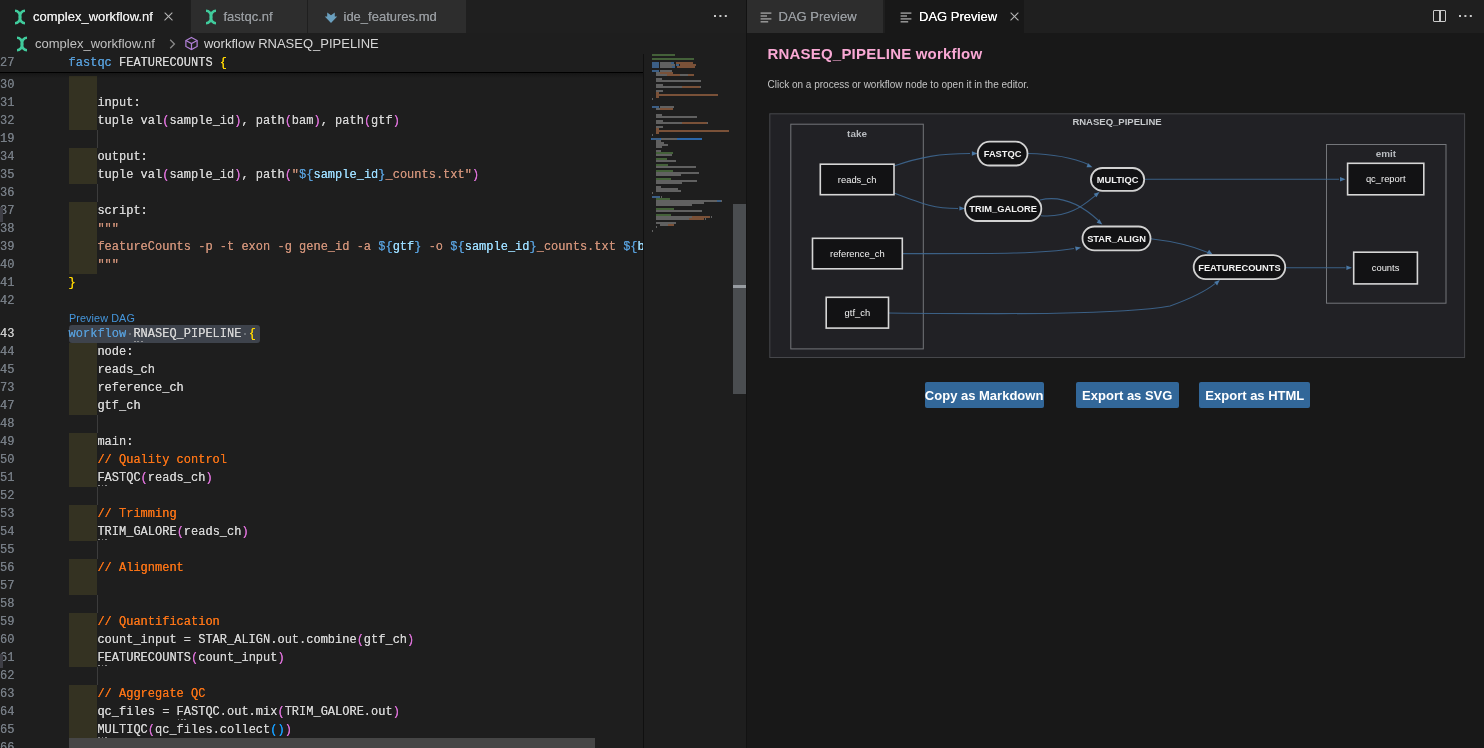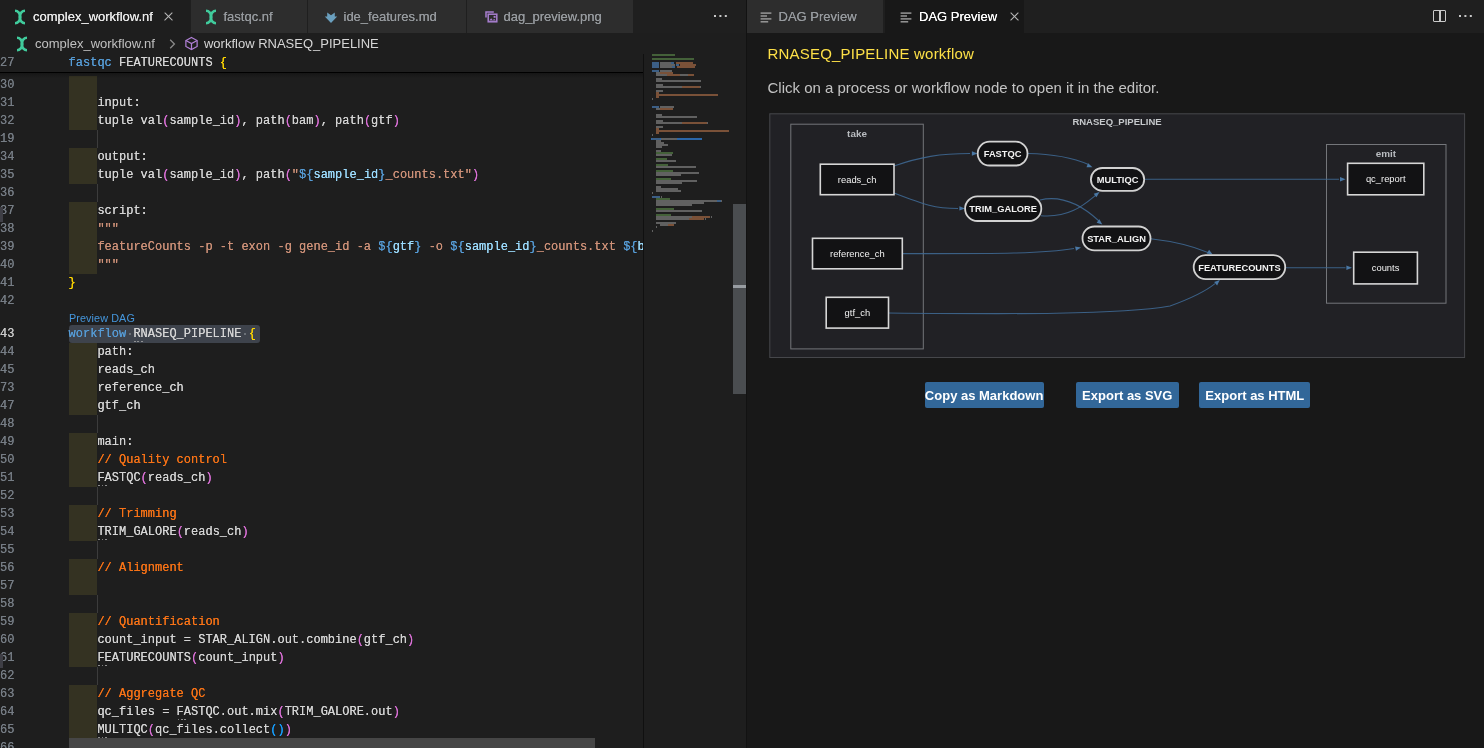--- a/index.html
+++ b/index.html
@@ -38,22 +38,22 @@
 
 #vsb{position:absolute;left:732.5px;top:204px;width:13.5px;height:190px;background:#4a4d50}
 #vdeco{position:absolute;left:732.5px;top:284.8px;width:13.5px;height:3.6px;background:#989da2}
 #hsb{position:absolute;left:68.6px;top:738px;width:526px;height:10px;background:#464646}
 .emark{position:absolute;left:0;width:3px;background:#3e3e45}
 
 #right{position:absolute;left:747px;top:0;width:737px;height:748px;background:#181818;overflow:hidden}
 #rtabs{position:absolute;left:0;top:0;width:737px;height:33px;background:#1f1f1f}
 #rtabs .tab.act{background:#181818}
 #rcontent{position:absolute;left:0;top:33px;width:737px;height:715px;background:#181818}
-#rtitle{position:absolute;left:20.5px;top:12px;font-size:15px;font-weight:normal;color:#fde047;letter-spacing:0.2px}
-#rpara{position:absolute;left:20.5px;top:46px;font-size:15px;color:#c3c3c3}
+#rtitle{position:absolute;left:20.5px;top:12px;font-size:15px;font-weight:bold;color:#f9a8d4;letter-spacing:0.2px}
+#rpara{position:absolute;left:20.5px;top:46px;font-size:10px;color:#c3c3c3}
 .btn{position:absolute;top:349px;height:26px;background:#326799;color:#fff;font-size:13px;
   font-weight:bold;display:flex;align-items:center;justify-content:center;border-radius:2px}
 .xico{position:relative;display:inline-block;width:10px;height:10px}
 .xico:before,.xico:after{content:"";position:absolute;left:-0.5px;top:4.4px;width:11px;height:1.2px;background:#b9b9b9}
 .xico:before{transform:rotate(45deg)}.xico:after{transform:rotate(-45deg)}
 .dots3{position:relative;display:inline-block;width:16px;height:16px}
 .dots3:before{content:"";position:absolute;left:1px;top:7px;width:2.4px;height:2.4px;background:#c9c9c9;
   box-shadow:5.4px 0 #c9c9c9,10.8px 0 #c9c9c9}
 </style></head>
 <body>
@@ -74,30 +74,20 @@
 <path d="M3.0,1.7 A5.4,6.3 0 0 1 3.0,14.3" fill="none" stroke="#40cb9c" stroke-width="2.6"></path>
 <path d="M13.0,1.7 A5.4,6.3 0 0 0 13.0,14.3" fill="none" stroke="#40cb9c" stroke-width="2.6"></path>
 </svg></span>
           <span class="lbl">fastqc.nf</span>
         </div>
  <div class="tab inact" style="left:307.5px;width:158px;padding-left:15px">
           <span class="tico"><svg width="16" height="16" viewBox="0 0 16 16" style="vertical-align:-3px">
 <path d="M4.2,3.4 L8,6.3 L11.8,3.4 L11.8,7.5 L14.2,7.5 L8,13.9 L1.8,7.5 L4.2,7.5 Z" fill="#6a9fbe"></path>
 </svg></span>
           <span class="lbl">ide_features.md</span>
-        </div>
- <div class="tab inact" style="left:466.5px;width:166.5px;padding-left:16px">
-          <span class="tico"><svg width="16" height="16" viewBox="0 0 16 16" style="vertical-align:-3px">
-<path d="M3,8.6 L3,3 L10.8,3" fill="none" stroke="#a87fd0" stroke-width="1.5"></path>
-<rect x="5.2" y="5.2" width="8.6" height="7.6" fill="none" stroke="#a87fd0" stroke-width="1.5"></rect>
-<rect x="10.6" y="6.9" width="2" height="1.9" fill="#a87fd0"></rect>
-<path d="M6.2,11.6 L8.2,9.2 L9.9,11.6 Z" fill="#a87fd0"></path>
-<path d="M9.3,11.6 L11.2,9.9 L13,11.6 Z" fill="#a87fd0"></path>
-</svg></span>
-          <span class="lbl">dag_preview.png</span>
         </div>
  <div class="dots3" style="position:absolute;left:713px;top:8px"></div>
 </div>
 
 <div id="bcrumb">
  <span style="margin-left:14px;margin-right:5px"><svg width="16" height="16" viewBox="0 0 16 16" style="vertical-align:-3px">
 <path d="M3.0,1.7 A5.4,6.3 0 0 1 3.0,14.3" fill="none" stroke="#40cb9c" stroke-width="2.6"></path>
 <path d="M13.0,1.7 A5.4,6.3 0 0 0 13.0,14.3" fill="none" stroke="#40cb9c" stroke-width="2.6"></path>
 </svg></span>
  <span style="color:#c0c0c0">complex_workflow.nf</span>
@@ -166,21 +156,21 @@
         <div class="mono gut" style="top:238.4px">39</div>
         <div class="mono cl" style="top:238.4px"><span class="s">    featureCounts -p -t exon -g gene_id -a </span><span class="b">${</span><span class="v">gtf</span><span class="b">}</span><span class="s"> -o </span><span class="b">${</span><span class="v">sample_id</span><span class="b">}</span><span class="s">_counts.txt </span><span class="b">${</span><span class="v">bam</span></div>
         <div class="mono gut" style="top:256.4px">40</div>
         <div class="mono cl" style="top:256.4px"><span class="s">    """</span></div>
         <div class="mono gut" style="top:274.4px">41</div>
         <div class="mono cl" style="top:274.4px"><span class="g">}</span></div>
         <div class="mono gut" style="top:292.4px">42</div>
         <div class="mono gut cur" style="top:324.9px">43</div>
         <div class="mono cl" style="top:324.9px"><span class="b">workflow</span><span class="w"> RNASEQ_PIPELINE </span><span class="g">{</span></div>
         <div class="mono gut" style="top:342.9px">44</div>
-        <div class="mono cl" style="top:342.9px"><span class="w">    path:</span></div>
+        <div class="mono cl" style="top:342.9px"><span class="w">    node:</span></div>
         <div class="mono gut" style="top:360.9px">45</div>
         <div class="mono cl" style="top:360.9px"><span class="w">    reads_ch</span></div>
         <div class="mono gut" style="top:378.9px">73</div>
         <div class="mono cl" style="top:378.9px"><span class="w">    reference_ch</span></div>
         <div class="mono gut" style="top:396.9px">47</div>
         <div class="mono cl" style="top:396.9px"><span class="w">    gtf_ch</span></div>
         <div class="mono gut" style="top:414.9px">48</div>
         <div class="mono gut" style="top:432.9px">49</div>
         <div class="mono cl" style="top:432.9px"><span class="w">    main:</span></div>
         <div class="mono gut" style="top:450.9px">50</div>

